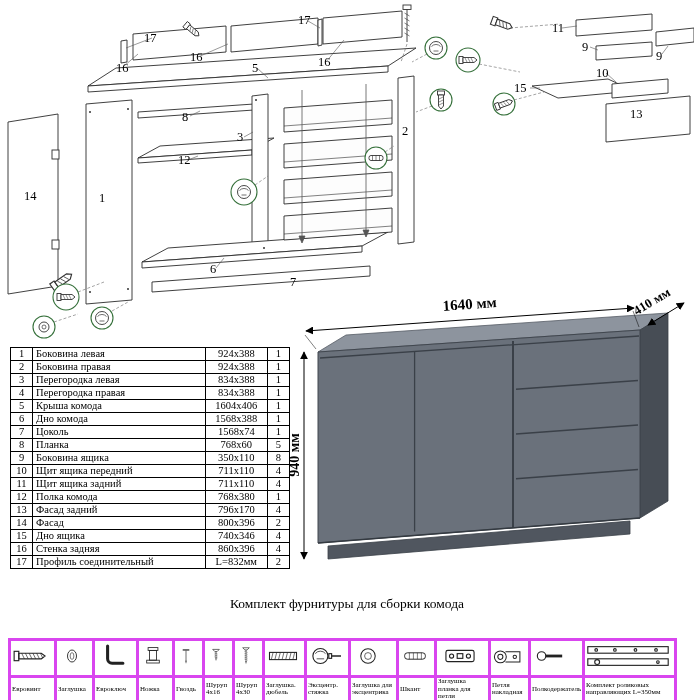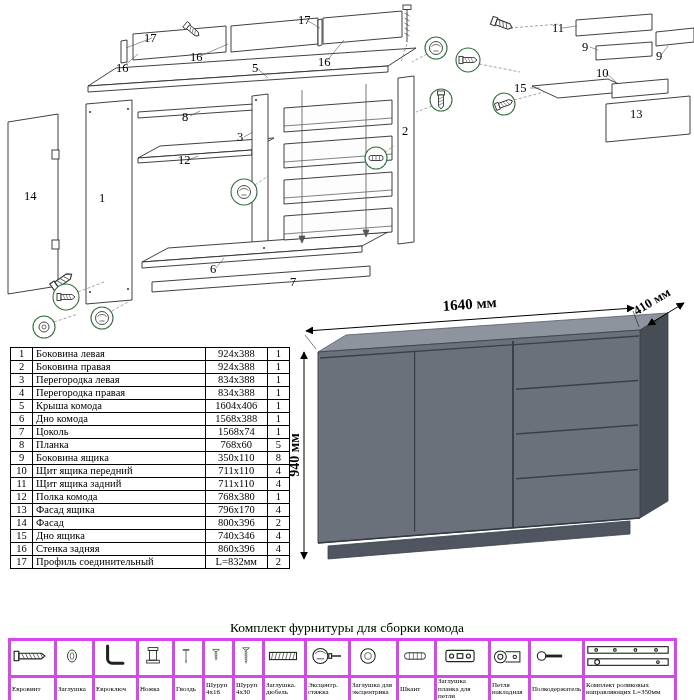--- a/index.html
+++ b/index.html
@@ -308,21 +308,21 @@
           <td class="c">4</td>
         </tr>
       <tr>
           <td class="c">12</td>
           <td>Полка комода</td>
           <td class="c">768x380</td>
           <td class="c">1</td>
         </tr>
       <tr>
           <td class="c">13</td>
-          <td>Фасад ящика</td>
+          <td>Фасад задний</td>
           <td class="c">796x170</td>
           <td class="c">4</td>
         </tr>
       <tr>
           <td class="c">14</td>
           <td>Фасад</td>
           <td class="c">800x396</td>
           <td class="c">2</td>
         </tr>
       <tr>
@@ -339,21 +339,21 @@
         </tr>
       <tr>
           <td class="c">17</td>
           <td>Профиль соединительный</td>
           <td class="c">L=832мм</td>
           <td class="c">2</td>
         </tr>
     </tbody>
   </table>
 
-  <div class="abs hw-title" style="left:0;top:620px;width:694px">Комплект фурнитуры для сборки комода</div>
+  <div class="abs hw-title" style="left:0;top:596px;width:694px">Комплект фурнитуры для сборки комода</div>
 
   <table class="hw abs" style="left:8px;top:638px">
     <colgroup>
       <col style="width:46px">
         <col style="width:38px">
         <col style="width:44px">
         <col style="width:36px">
         <col style="width:30px">
       <col style="width:30px">
         <col style="width:30px">

